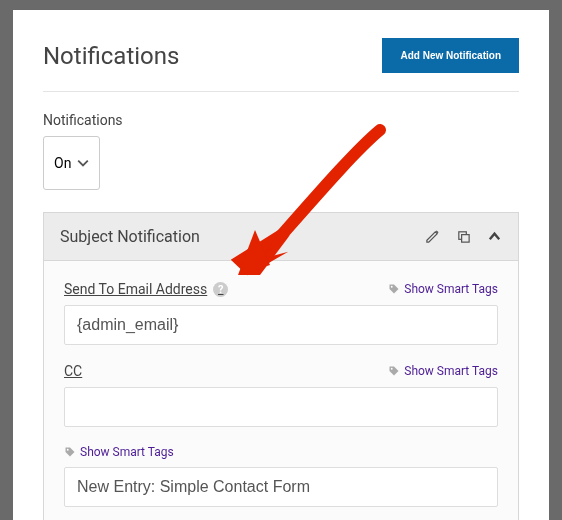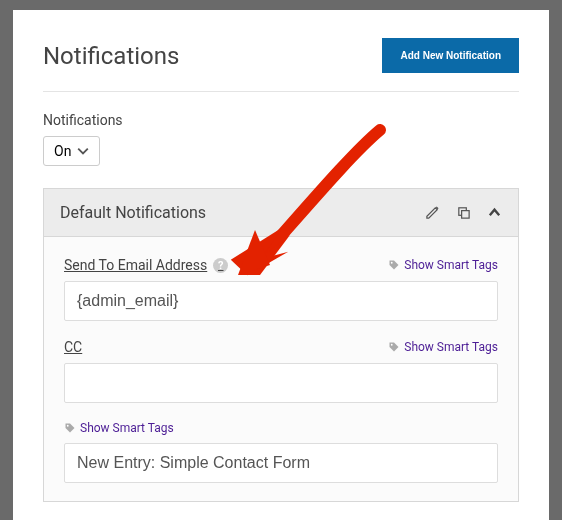--- a/index.html
+++ b/index.html
@@ -39,21 +39,21 @@
     cursor: pointer;
   }
   .toggle-label {
     font-size: 14px;
     color: #444;
     margin-bottom: 8px;
   }
   .toggle-select {
     border: 1px solid #ccc;
     border-radius: 3px;
-    padding: 6px 10px;
+    padding: 18px 10px;
     font-size: 14px;
     display: inline-flex;
     align-items: center;
     gap: 6px;
     cursor: pointer;
     background: #fff;
   }
   .toggle-select svg { width: 12px; height: 12px; }
   .notif-box {
     margin-top: 22px;
@@ -134,21 +134,21 @@
     <div class="toggle-select">
       <span>On</span>
       <svg viewBox="0 0 10 10">
           <path d="M1 3 L5 7 L9 3" stroke="#555" stroke-width="1.5" fill="none"></path>
         </svg>
     </div>
   </div>
 
   <div class="notif-box">
     <div class="notif-head">
-      <span class="notif-title">Default Notifications</span>
+      <span class="notif-title">Subject Notification</span>
       <div class="notif-actions">
         <svg width="15" height="15" viewBox="0 0 16 16">
             <path d="M2 14 L4 14 L13 5 L11 3 L2 12 Z M12 2 L14 4" stroke="#555" stroke-width="1.3" fill="none"></path>
           </svg>
         <svg width="15" height="15" viewBox="0 0 16 16">
             <rect x="3" y="3" width="8" height="8" stroke="#555" stroke-width="1.3" fill="none"></rect>
             <rect x="6" y="6" width="8" height="8" stroke="#555" stroke-width="1.3" fill="#ececec"></rect>
           </svg>
         <svg width="15" height="15" viewBox="0 0 16 16">
             <path d="M3 11 L8 5 L13 11" stroke="#444" stroke-width="2.5" fill="none"></path>

